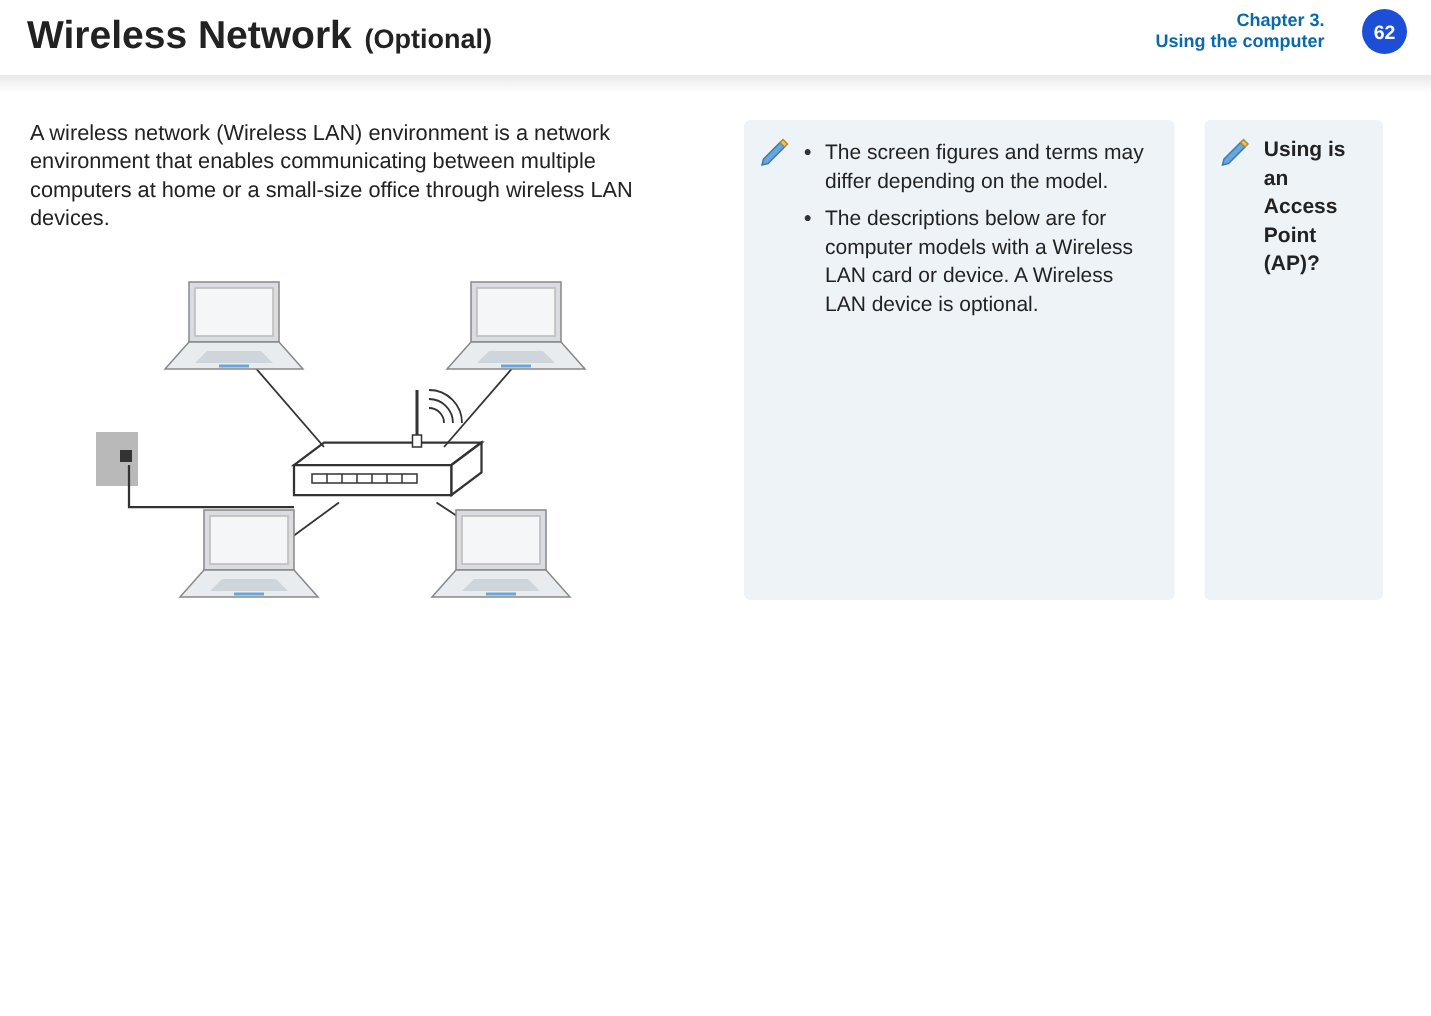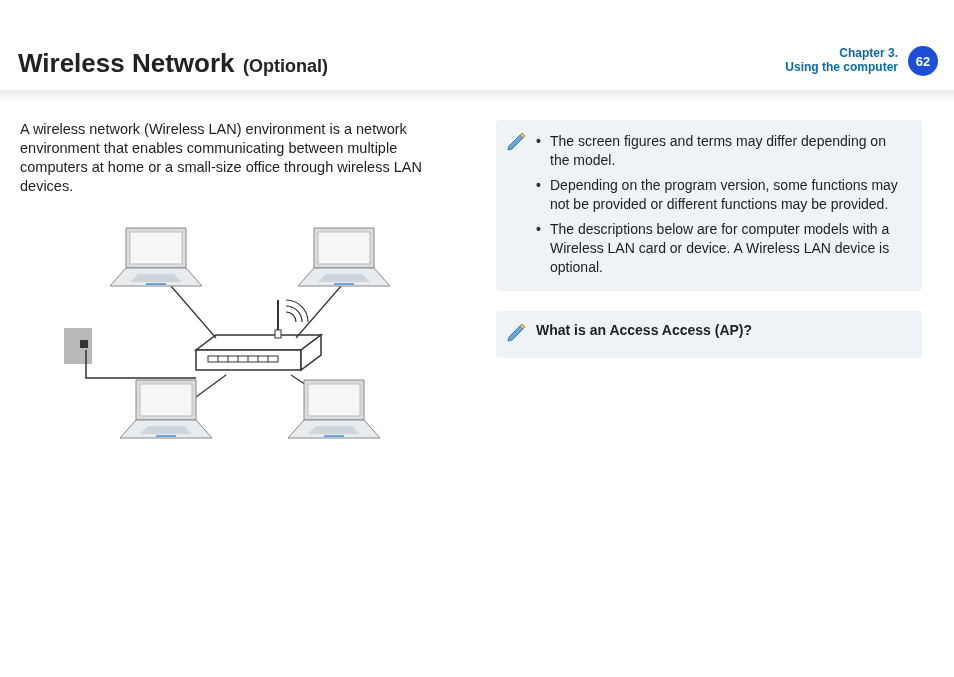--- a/index.html
+++ b/index.html
@@ -1,31 +1,31 @@
 <!DOCTYPE html>
 <html><head>
 <meta charset="utf-8">
 <style>
   * { box-sizing: border-box; margin: 0; padding: 0; }
   html, body { width: 954px; height: 677px; background: #fff; font-family: "Segoe UI", Arial, sans-serif; color: #222; overflow: hidden; }
 
   
-  .header { position: relative; height: 50px; padding: 8px 16px 0 18px; margin-top: 40px; }
+  .header { position: relative; height: 50px; padding: 8px 16px 0 18px; }
   .title { font-size: 26px; font-weight: 700; display: inline-block; }
   .title-sub { font-size: 18px; font-weight: 700; margin-left: 4px; }
-  .chapter { position: absolute; right: 56px; top: 6px; text-align: right; color: #0a6aa8; font-weight: 700; font-size: 12px; line-height: 14px; }
+  .chapter { position: absolute; right: 71px; top: 6px; text-align: right; color: #0a6aa8; font-weight: 700; font-size: 12px; line-height: 14px; }
   .page-badge { position: absolute; right: 16px; top: 6px; width: 30px; height: 30px; border-radius: 50%; background: #1d4ed8; color: #fff; font-weight: 700; font-size: 13px; display: flex; align-items: center; justify-content: center; }
 
   .divider { height: 14px; position: relative; }
   .divider::before { content: ""; position: absolute; left: 0; right: 0; top: 0; height: 12px; background: linear-gradient(#e9e9e9, rgba(233,233,233,0)); }
 
   
   .content { display: flex; padding: 16px 20px 0 20px; gap: 28px; }
   .col-left { width: 432px; }
-  .col-right { width: 442px; display: flex; flex-direction: column; gap: 20px; padding-left: 16px; }
+  .col-right { width: 442px; display: flex; flex-direction: row; gap: 20px; padding-left: 16px; }
 
   .intro { font-size: 14.5px; line-height: 19px; }
 
   
   .figure { margin-top: 14px; width: 380px; height: 230px; margin-left: auto; margin-right: auto; position: relative; }
   .figure svg { width: 100%; height: 100%; }
 
   
   .note { background: #eef3f7; border-radius: 4px; padding: 12px 16px 14px 40px; position: relative; font-size: 14px; line-height: 19px; }
   .note .note-icon { position: absolute; left: 10px; top: 10px; }
@@ -135,32 +135,29 @@
         <svg width="22" height="22" viewBox="0 0 22 22">
           <path d="M3 16 L14 5 L17 8 L6 19 L2 20 Z" fill="#6aa6db" stroke="#3a7bb0" stroke-width="1"></path>
           <path d="M14 5 L16 3 L19 6 L17 8 Z" fill="#e8c46a" stroke="#b08a3a"></path>
         </svg>
       </span>
       <ul>
         <li>
           <span>The screen figures and terms may differ depending on the model.</span>
         </li>
         <li>
-          <span>Depending on the program version, some functions may not be provided or different functions may be provided.</span>
-        </li>
-        <li>
           <span>The descriptions below are for computer models with a Wireless LAN card or device. A Wireless LAN device is optional.</span>
         </li>
       </ul>
     </div>
 
     <div class="note-q">
       <span class="note-icon">
         <svg width="22" height="22" viewBox="0 0 22 22">
           <path d="M3 16 L14 5 L17 8 L6 19 L2 20 Z" fill="#6aa6db" stroke="#3a7bb0" stroke-width="1"></path>
           <path d="M14 5 L16 3 L19 6 L17 8 Z" fill="#e8c46a" stroke="#b08a3a"></path>
         </svg>
       </span>
-      <div class="q-title">What is an Access Access (AP)?</div>
+      <div class="q-title">Using is an Access Point (AP)?</div>
     </div>
 
   </div>
 </div>
 
 </body></html>

